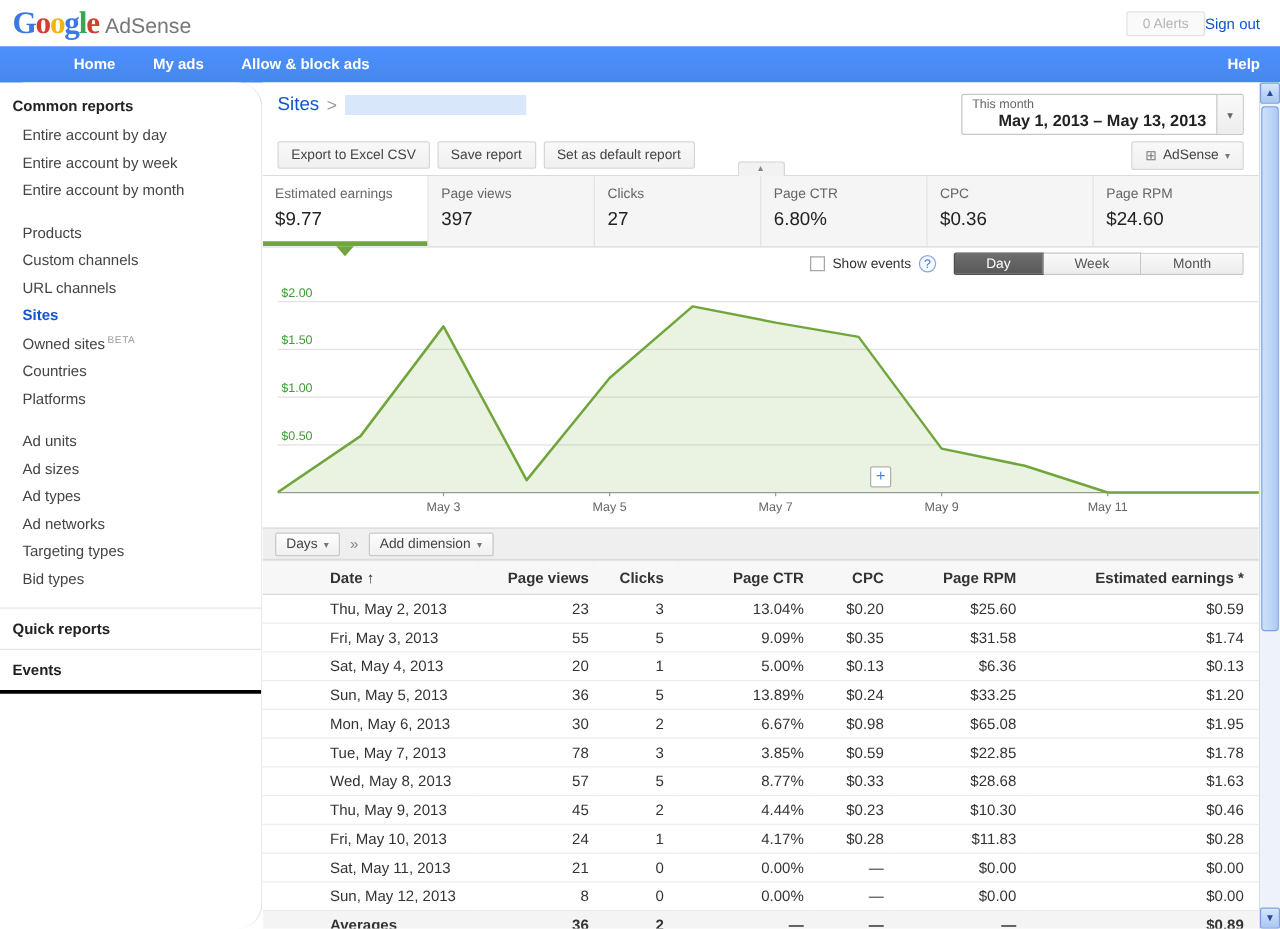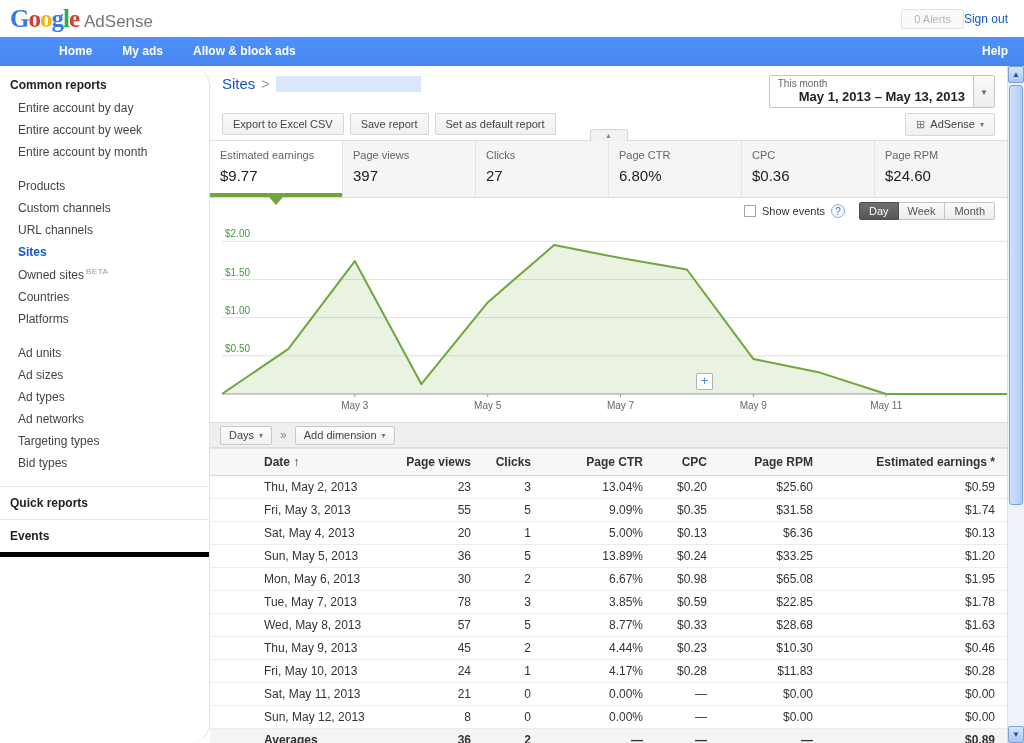--- a/index.html
+++ b/index.html
@@ -24,21 +24,21 @@
   .nav-help{margin-left:auto;padding:0 16px;line-height:29px;cursor:pointer;}
 
   
   .content{position:absolute;top:66px;left:0;width:1024px;height:677px;display:flex;}
   .sidebar{width:210px;flex:none;background:#fff;border-right:1px solid #e3e3e3;overflow:hidden;padding-top:4px;border-radius:20px;}
   .main{flex:1;overflow:hidden;position:relative;background:#fff;}
 
   
   .sb-title{font-weight:bold;color:#222;padding:8px 10px 5px;cursor:pointer;}
   .sb-title.ruled{border-top:1px solid #e6e6e6;padding:9px 10px;}
-  .sb-title.last{border-bottom:5px solid #000000;}
+  .sb-title.last{border-bottom:3px solid #000000;}
   .sb-group{margin:0 0 12px;}
   .sb-item{padding:4px 8px 4px 18px;color:#444;cursor:pointer;font-size:12px;white-space:nowrap;}
   .sb-item.active{color:#15c;font-weight:bold;}
   .sb-badge{font-size:8px;color:#999;margin-left:2px;letter-spacing:.5px;}
 
   
   .report-header{height:42px;padding:9px 12px 0;display:flex;justify-content:space-between;align-items:flex-start;}
   .breadcrumb{font-size:15px;display:flex;align-items:center;}
   .bc-link{color:#15c;text-decoration:none;cursor:pointer;}
   .bc-sep{color:#999;margin:0 6px;font-size:14px;}
@@ -67,21 +67,21 @@
   .stat-value{font-size:15px;color:#222;}
   .stat-card.selected{background:#fff;box-shadow:inset 0 -4px 0 #71a63c;}
   .stat-card.selected::after{content:"";position:absolute;bottom:-8px;left:50%;margin-left:-7px;border:7px solid transparent;border-top:8px solid #71a63c;border-bottom:none;z-index:4;}
 
   
   .chart-controls{height:26px;display:flex;align-items:center;justify-content:flex-end;gap:6px;padding:0 12px;}
   .checkbox{width:12px;height:12px;border:1px solid #a6a6a6;background:#fff;cursor:pointer;}
   .cc-label{font-size:11px;color:#333;}
   .help-icon{width:14px;height:14px;border-radius:50%;border:1px solid #8fa8d8;background:#f4f8ff;color:#4073c9;font-size:10px;line-height:13px;text-align:center;cursor:pointer;}
   .seg{display:flex;margin-left:8px;}
-  .seg-btn{font-size:11px;padding:2px 9px;border:1px solid #c5c5c5;background:linear-gradient(#fafafa,#ececec);color:#555;cursor:pointer;}
+  .seg-btn{font-size:11px;padding:2px 25px;border:1px solid #c5c5c5;background:linear-gradient(#fafafa,#ececec);color:#555;cursor:pointer;}
   .seg-btn + .seg-btn{border-left:none;}
   .seg-btn:first-child{border-radius:2px 0 0 2px;}
   .seg-btn:last-child{border-radius:0 2px 2px 0;}
   .seg-btn.active{background:linear-gradient(#6e6e6e,#585858);border-color:#4f4f4f;color:#fff;}
 
   
   .chart{position:relative;height:198px;padding:2px 12px 0;}
   .chart svg{display:block;}
   .chart-plus{position:absolute;left:486px;bottom:32px;width:17px;height:17px;background:#fff;border:1px solid #b0b0b0;border-radius:2px;color:#4787ed;font-size:13px;line-height:14px;text-align:center;cursor:pointer;}
 

